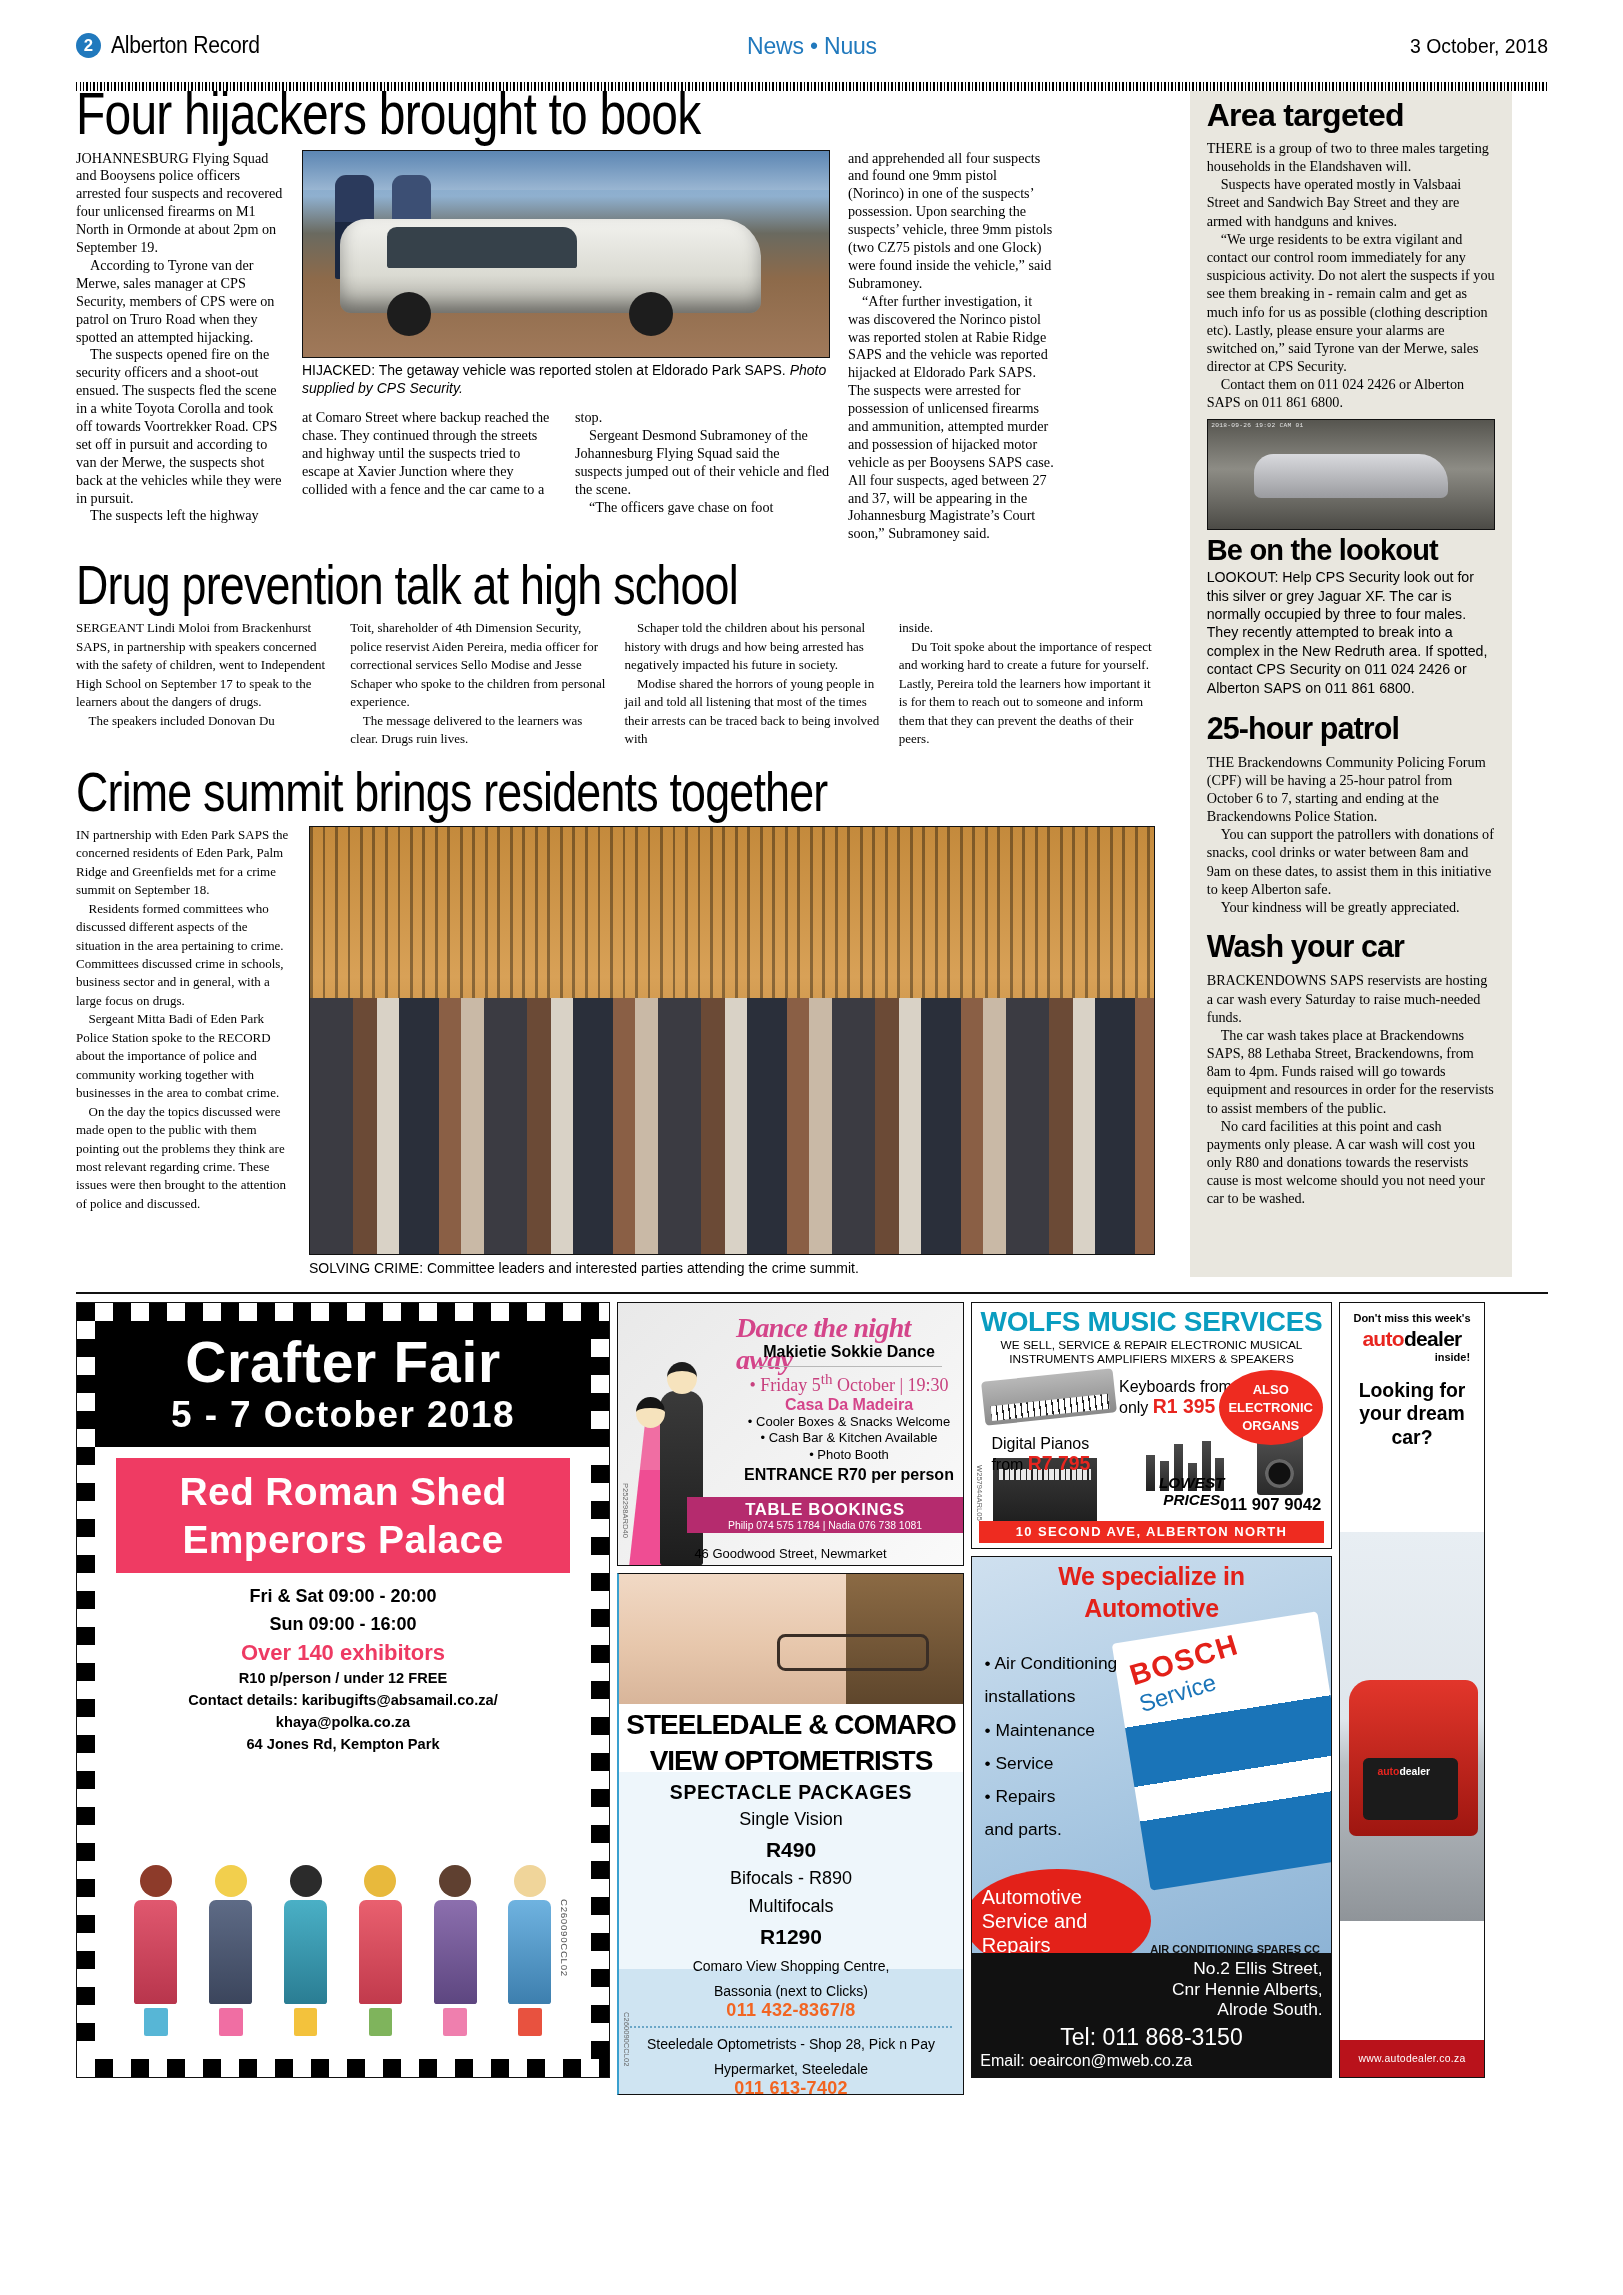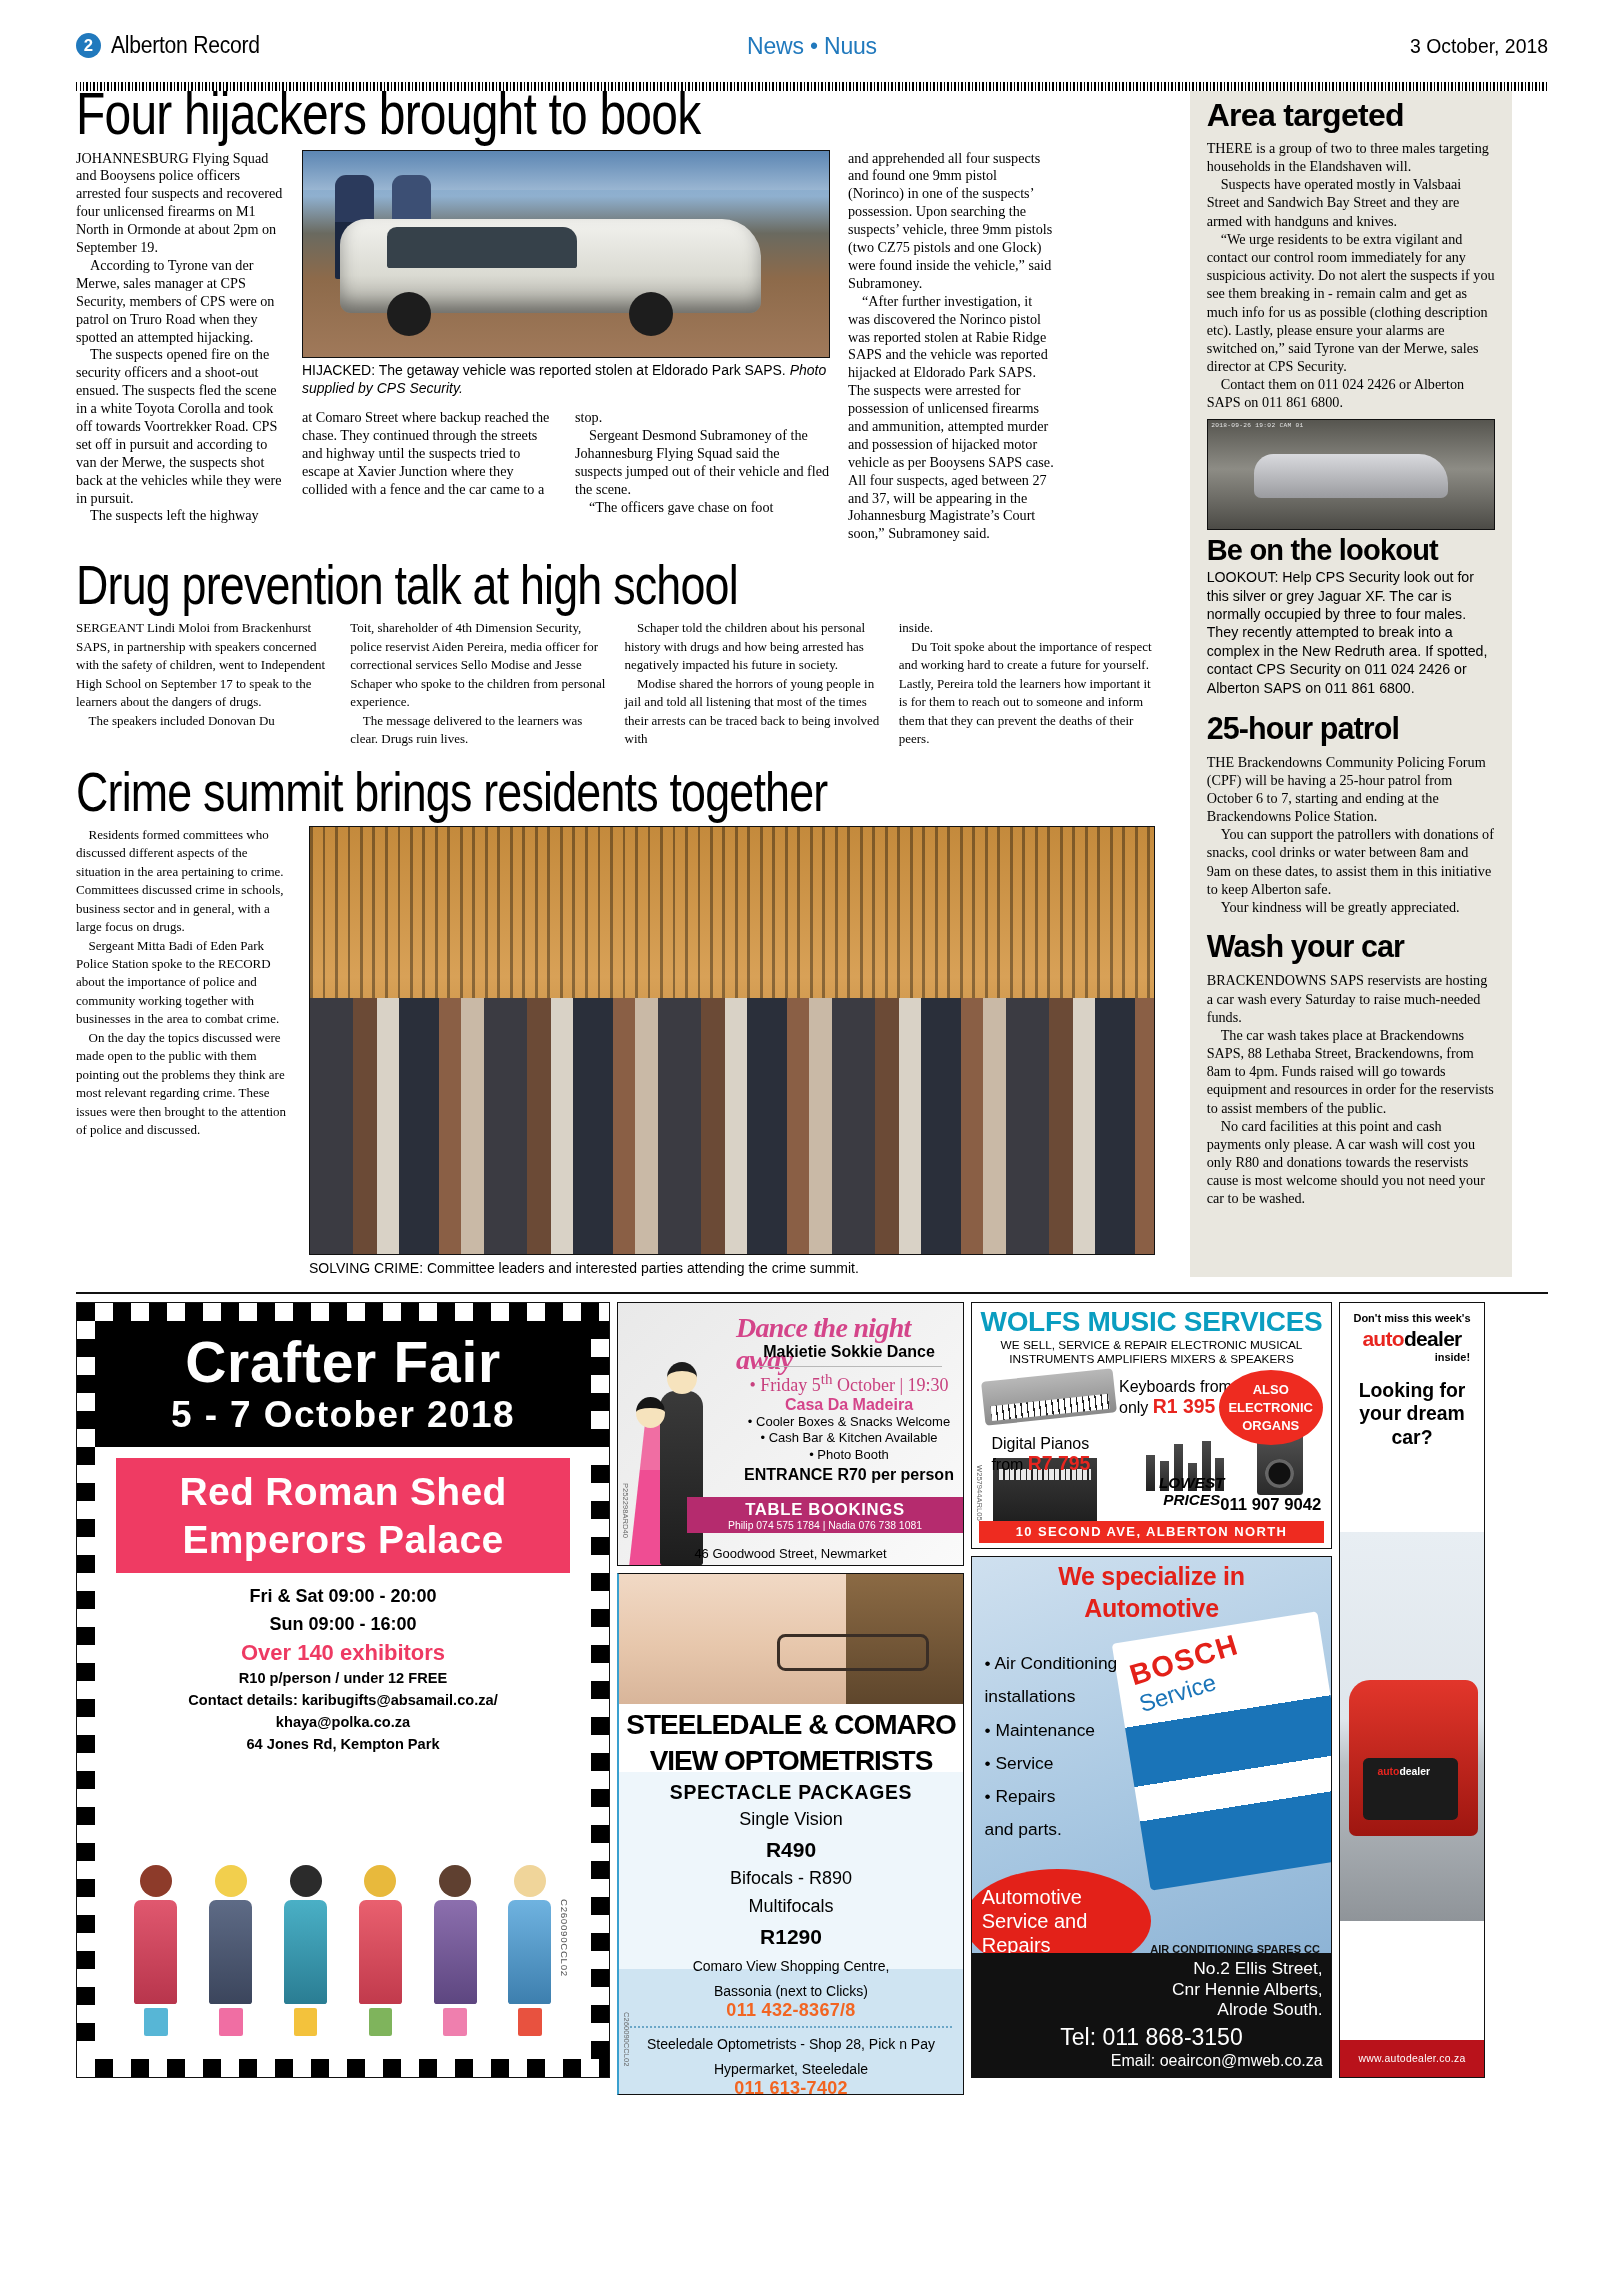--- a/index.html
+++ b/index.html
@@ -210,21 +210,21 @@
      transform: rotate(-9deg); border-radius:4.2px;}
   .bosch .b1 { position:absolute; left:12.5px; top:11px; font-family:"Liberation Sans", sans-serif; font-weight:bold; font-size:29px; color:#e32119; transform:rotate(-8deg); letter-spacing:1.4px;}
   .bosch .b2 { position:absolute; left:18px; top:46px; font-family:"Liberation Sans", sans-serif; font-size:23.6px; color:#1a74b8; transform:rotate(-8deg);}
   .bosch .b3 { position:absolute; left:21px; top:146px; font-family:"Liberation Sans", sans-serif; font-size:21px; color:#fff; transform:rotate(-8deg);}
   .auto-oval { position:absolute; left:-8.3px; bottom:104px; width:187px; height:104px; background:#e32119; border-radius:50%; color:#fff;
      font-family:"Liberation Sans", sans-serif; font-size:20px; line-height:1.22; padding:15.3px 0 0 18px;}
   .auto-acs { position:absolute; right:11px; bottom:122px; font-family:"Liberation Sans", sans-serif; font-size:11px; font-weight:bold; color:#111;}
   .auto-black { position:absolute; left:0; right:0; bottom:0; background:#111; color:#fff; padding:5.6px 8.3px 7px; }
   .auto-addr { text-align:right; font-family:"Liberation Sans", sans-serif; font-size:17.4px; line-height:1.18;}
   .auto-tel { text-align:center; font-family:"Liberation Sans", sans-serif; font-size:23px; margin-top:4.2px;}
-  .auto-mail { text-align:right; font-family:"Liberation Sans", sans-serif; font-size:16px; margin-top:1.4px;}
+  .auto-mail { text-align:left; font-family:"Liberation Sans", sans-serif; font-size:16px; margin-top:1.4px;}
 
   
   .ad-dealer { width: 146px; height: 776px; background:#fff; position:relative; }
   .dl-top { text-align:center; padding: 8.3px 4.2px 0; }
   .dl-dont { font-family:"Liberation Sans", sans-serif; font-weight:bold; font-size:11px; }
   .dl-logo { font-family:"Liberation Sans", sans-serif; font-weight:900; font-size:21px; margin-top:2.8px; letter-spacing:-0.7px;}
   .dl-logo i { color:#e8251f; font-style:normal; }
   .dl-inside { font-family:"Liberation Sans", sans-serif; font-weight:bold; font-size:11px; text-align:right; padding-right:9.7px;}
   .dl-q { text-align:center; font-family:"Liberation Sans", sans-serif; font-weight:bold; font-size:19.4px; line-height:1.2; margin-top:16.7px;}
   .dl-car { position:absolute; left:0; right:0; top:229px; height:389px; background: linear-gradient(180deg,#e8eef3 0%, #dfe6ec 48%, #b9bfc4 60%, #8f9499 100%); overflow:hidden;}
@@ -328,20 +328,21 @@
             <p class="first">inside.</p>
             <p>Du Toit spoke about the importance of respect and working hard to create a future for yourself. Lastly, Pereira told the learners how important it is for them to reach out to someone and inform them that they can prevent the deaths of their peers.</p>
           </div>
         </div>
       </div>
 
       <h1 class="head mid" style="margin-top:16.7px;">Crime summit brings residents together</h1>
       <div class="cols" style="margin-top:2.8px;">
         <div class="col" style="max-width:215px;">
           <div class="small-body">
+            <p class="first">IN partnership with Eden Park SAPS the concerned residents of Eden Park, Palm Ridge and Greenfields met for a crime summit on September 18.</p>
             <p>Residents formed committees who discussed different aspects of the situation in the area pertaining to crime. Committees discussed crime in schools, business sector and in general, with a large focus on drugs.</p>
             <p>Sergeant Mitta Badi of Eden Park Police Station spoke to the RECORD about the importance of police and community working together with businesses in the area to combat crime.</p>
             <p>On the day the topics discussed were made open to the public with them pointing out the problems they think are most relevant regarding crime. These issues were then brought to the attention of police and discussed.</p>
           </div>
         </div>
         <div class="col">
           <div class="photo ph-summit">
             <div class="slats"></div>
             <div class="heads"></div>
             <div class="crowd"></div>

